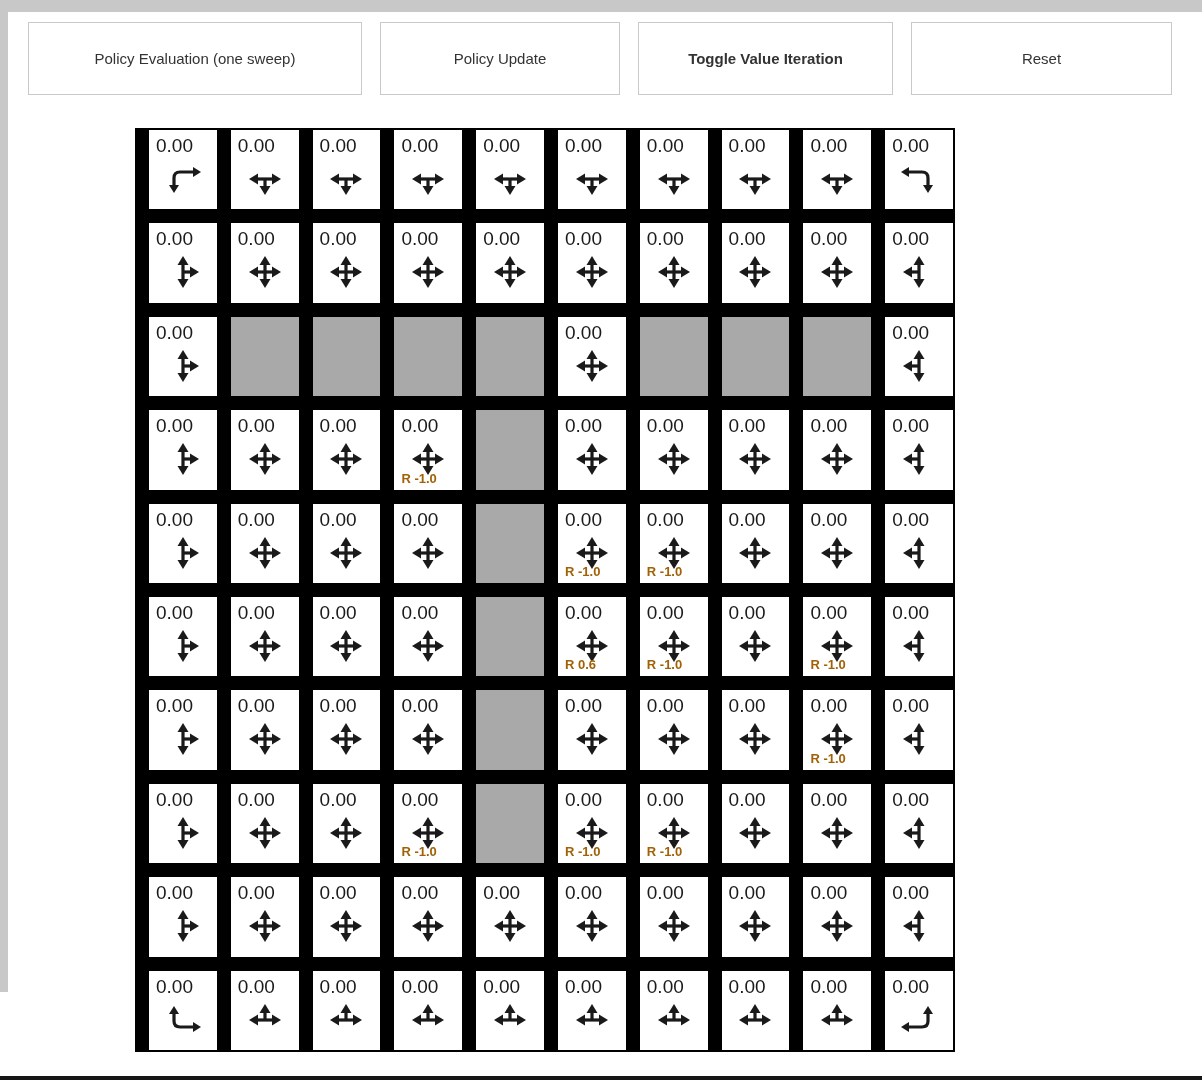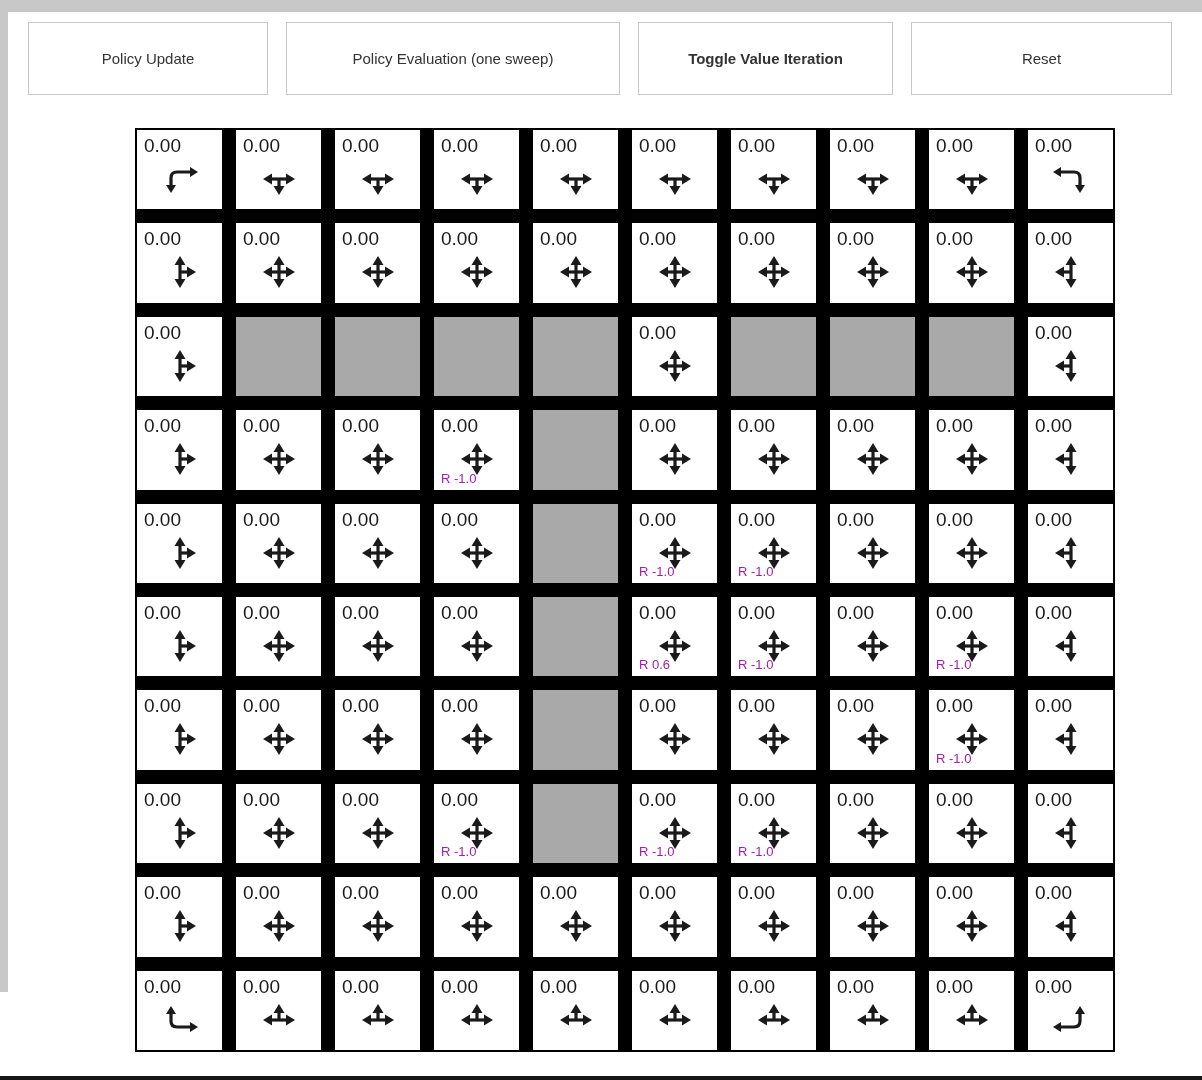--- a/index.html
+++ b/index.html
@@ -38,28 +38,29 @@
     box-sizing: border-box;
   }
   .btn-1 { flex: 0 0 334px; }
   .btn-2 { flex: 0 0 240px; }
   .btn-3 { flex: 0 0 255px; font-weight: bold; }
   .btn-4 { flex: 0 0 261px; text-align: right; }
 
   .grid {
     position: absolute;
     left: 135px; top: 128px;
-    width: 980px; height: 924px;
+    width: 820px; height: 924px;
     box-sizing: border-box;
     border: 2px solid #000000;
     background: #000000;
     display: grid;
     grid-template-columns: repeat(10, 1fr);
     grid-template-rows: repeat(10, 1fr);
     gap: 14px;
+    padding-left: 12px;
   }
   .cell {
     background: #ffffff;
     position: relative;
     overflow: hidden;
   }
   .cell.wall { background: #a9a9a9; }
   .cell-value {
     position: absolute;
     left: 7px; top: 5px;
@@ -69,33 +70,34 @@
   .cell-arrow {
     position: absolute;
     left: 50%; top: 29px;
     transform: translateX(-50%);
     width: 40px; height: 40px;
   }
   .cell-reward {
     position: absolute;
     left: 7px; bottom: 4px;
     font-size: 13px;
-    color: #a21caf;
+    color: #a16207;
+    font-weight: bold;
   }
 </style>
 </head>
 <body>
 
 <div class="edge-top"></div>
 <div class="edge-left"></div>
 <div class="edge-bottom"></div>
 
 <div class="toolbar">
+  <button class="btn btn-1">Policy Evaluation (one sweep)</button>
   <button class="btn btn-2">Policy Update</button>
-  <button class="btn btn-1">Policy Evaluation (one sweep)</button>
   <button class="btn btn-3">Toggle Value Iteration</button>
   <button class="btn btn-4">Reset</button>
 </div>
 
 <div class="grid">
     <div class="cell">
       <div class="cell-value">0.00</div>
       <div class="cell-arrow"><svg width="40" height="40" viewBox="-20 -20 40 40" xmlns="http://www.w3.org/2000/svg">
           <path d="M 12 -7 L -3 -7 Q -9 -7 -9 -1 L -9 7" fill="none" stroke="#1a1a1a" stroke-width="3.2"></path>
           <polygon points="18,-7 10,-12 10,-2" fill="#1a1a1a"></polygon>

